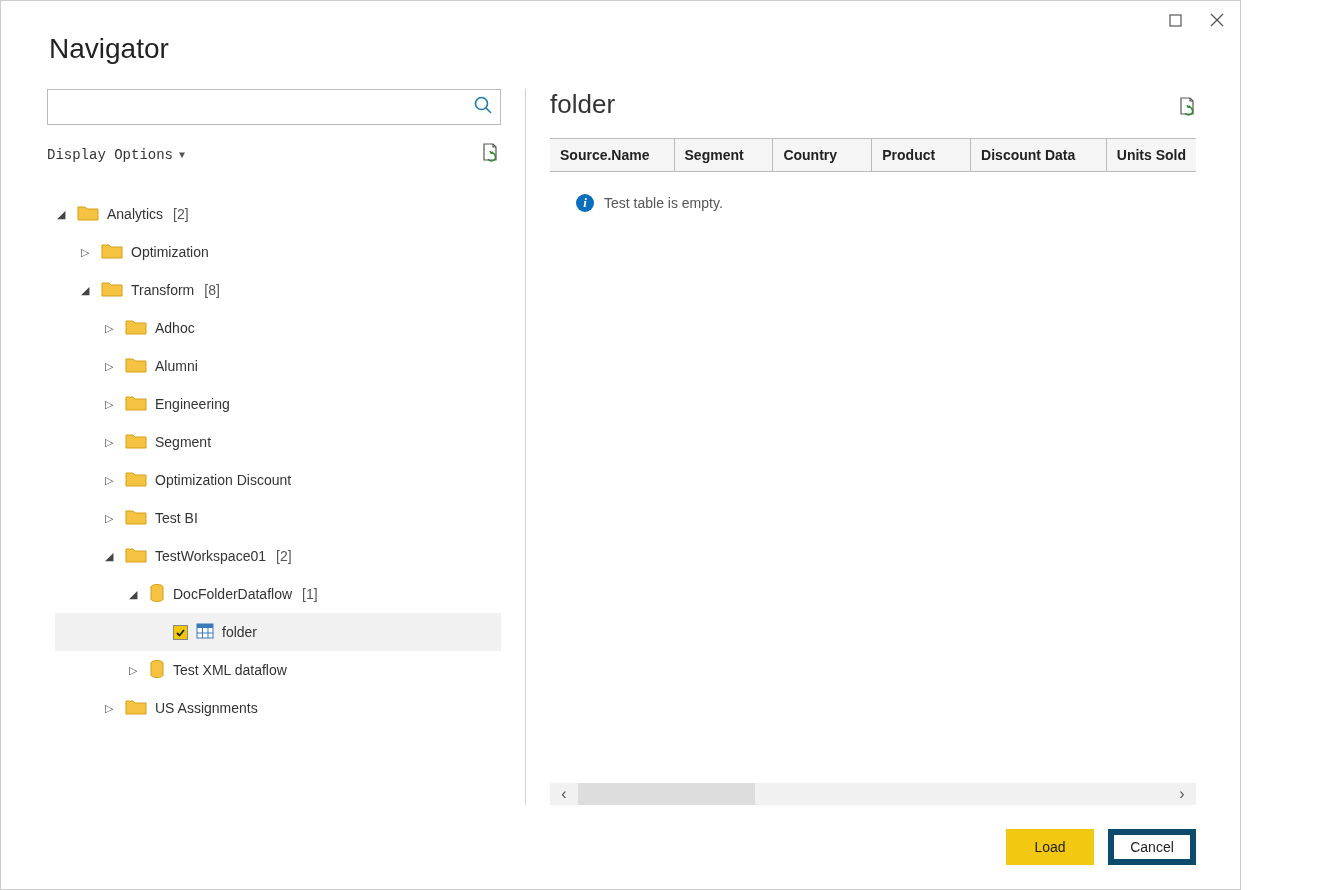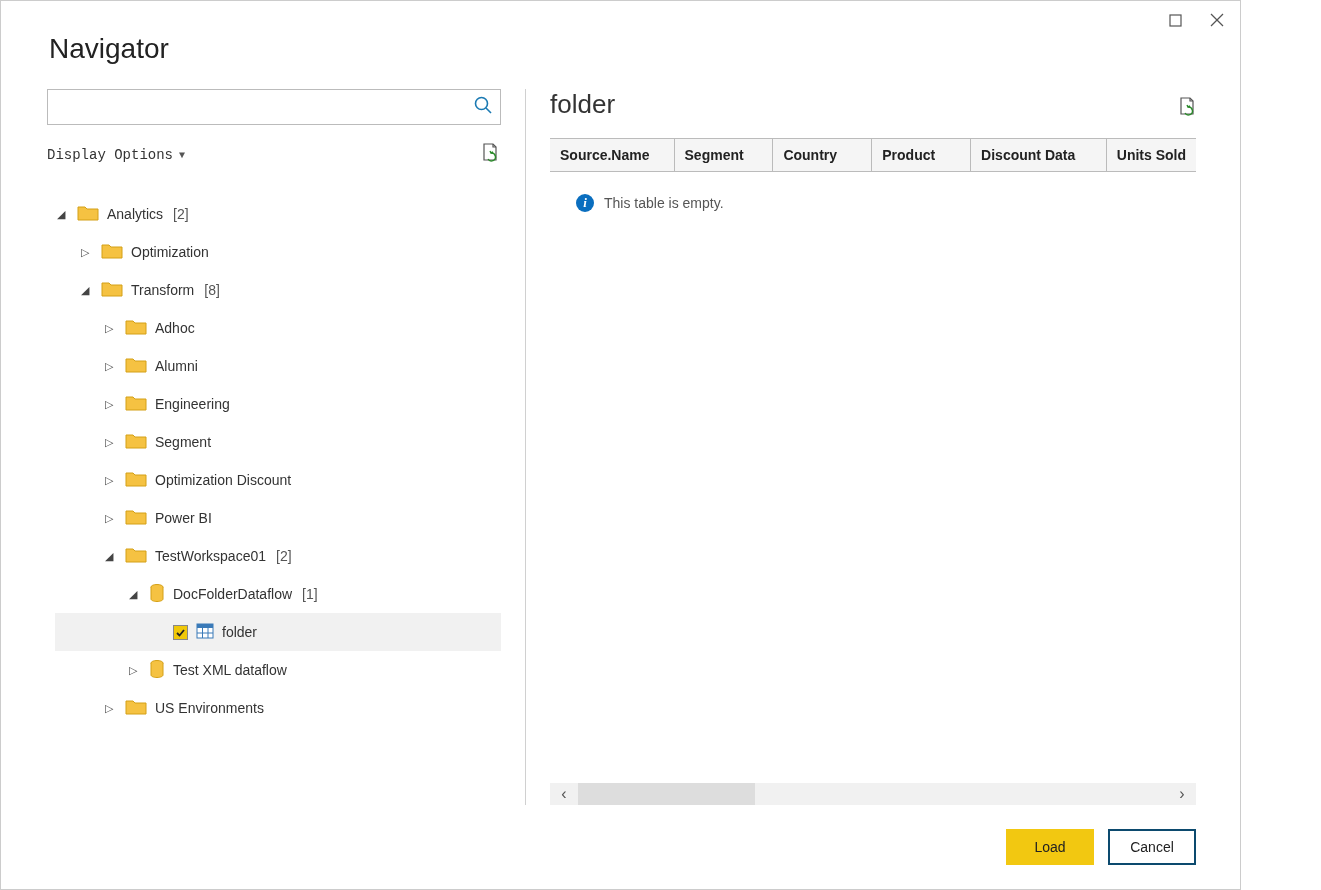--- a/index.html
+++ b/index.html
@@ -200,21 +200,21 @@
   .footer {
     display: flex;
     justify-content: flex-end;
     gap: 14px;
     padding: 24px 44px 24px 0;
   }
   .btn {
     min-width: 88px;
     height: 36px;
     padding: 0 1px;
-    border: 2px solid #0c4a6e;
+    border: 6px solid #0c4a6e;
     background: #fff;
     font-size: 14px;
     cursor: pointer;
     color: #222;
   }
   .btn.primary {
     background: #f2c811;
     border-color: #f2c811;
   }
 </style>
@@ -330,21 +330,21 @@
           <span><svg width="22" height="16" viewBox="0 0 22 16">
                 <path d="M1 2h7l2 2h11v11H1z" fill="#f5c242" stroke="#d4a017"></path>
               </svg></span>
           <span class="label">Optimization Discount</span>
         </div>
         <div class="node" style="padding-left:50px">
           <span class="expander">▷</span>
           <span><svg width="22" height="16" viewBox="0 0 22 16">
                 <path d="M1 2h7l2 2h11v11H1z" fill="#f5c242" stroke="#d4a017"></path>
               </svg></span>
-          <span class="label">Power BI</span>
+          <span class="label">Test BI</span>
         </div>
 
         <div class="node" style="padding-left:50px">
           <span class="expander">◢</span>
           <span><svg width="22" height="16" viewBox="0 0 22 16">
                 <path d="M1 2h7l2 2h11v11H1z" fill="#f5c242" stroke="#d4a017"></path>
               </svg></span>
           <span class="label">TestWorkspace01</span>
           <span class="count">[2]</span>
         </div>
@@ -385,21 +385,21 @@
                 <path d="M2 3v12c0 1.4 2.7 2.5 6 2.5s6-1.1 6-2.5V3" fill="#f5c242" stroke="#d4a017"></path>
               </svg></span>
           <span class="label">Test XML dataflow</span>
         </div>
 
         <div class="node" style="padding-left:50px">
           <span class="expander">▷</span>
           <span><svg width="22" height="16" viewBox="0 0 22 16">
                 <path d="M1 2h7l2 2h11v11H1z" fill="#f5c242" stroke="#d4a017"></path>
               </svg></span>
-          <span class="label">US Environments</span>
+          <span class="label">US Assignments</span>
         </div>
 
       </div>
     </div>
 
     <div class="divider"></div>
 
     <div class="right-pane">
       <div class="preview-header">
         <div class="preview-title">folder</div>
@@ -419,21 +419,21 @@
           <div class="col-head" style="width:112px">Segment</div>
           <div class="col-head" style="width:112px">Country</div>
           <div class="col-head" style="width:112px">Product</div>
           <div class="col-head" style="width:155px">Discount Data</div>
           <div class="col-head" style="flex:1;border-right:none">Units Sold</div>
         </div>
       </div>
 
       <div class="empty-msg">
         <span class="info-icon">i</span>
-        <span>This table is empty.</span>
+        <span>Test table is empty.</span>
       </div>
 
       <div class="hscroll">
         <div class="arrow">‹</div>
         <div class="track">
             <div class="thumb"></div>
           </div>
         <div class="arrow">›</div>
       </div>
     </div>

